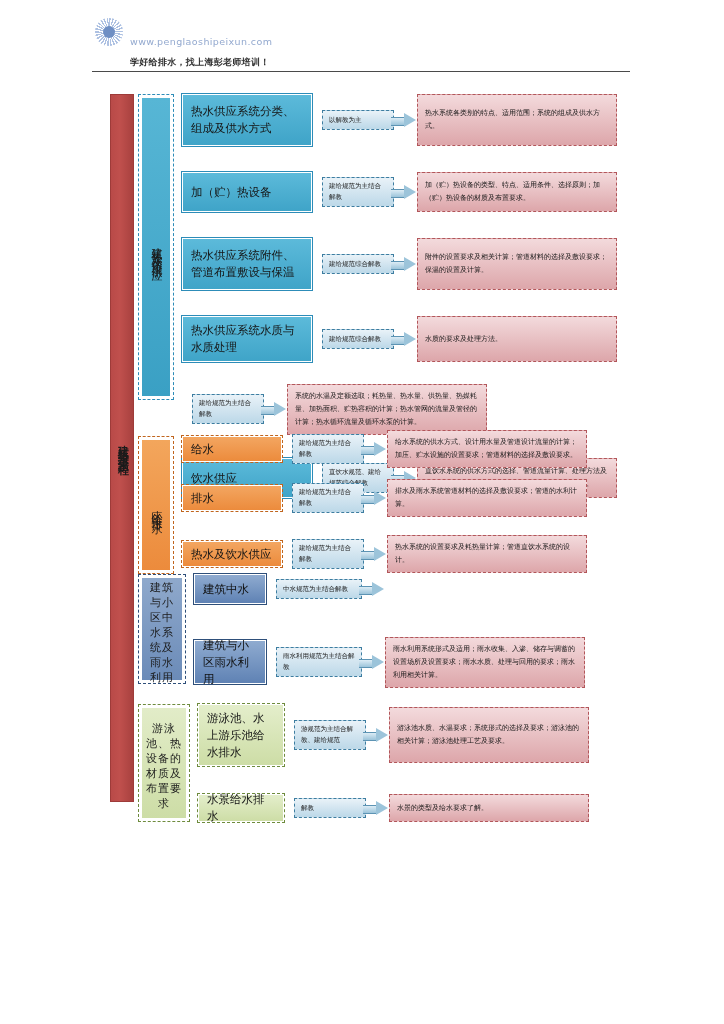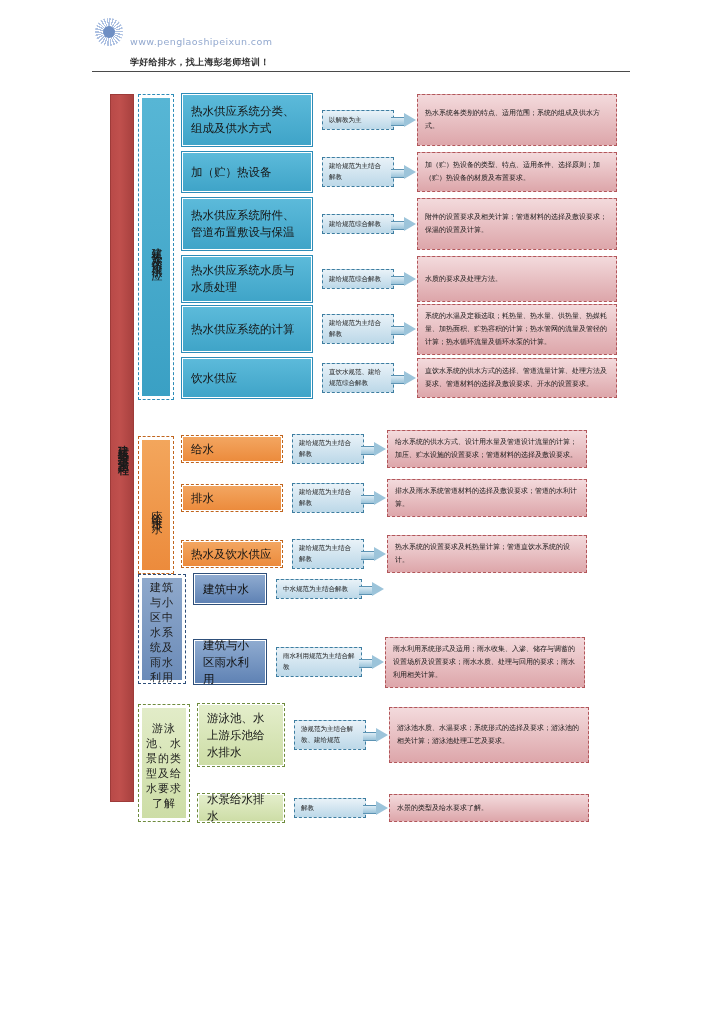--- a/index.html
+++ b/index.html
@@ -181,21 +181,21 @@
     <div class="spine">
       <span class="spine-label">建筑给水排水工程</span>
     </div>
     <div id="groups-host">
         <div class="group blue" style="top: 0px;">
           <div class="group-cat" style="width: 36px; height: 306px;">
             <div class="cat-inner">
               <span class="cat-text">建筑热水及饮用水供应</span>
             </div>
           </div>
-          <div class="rows" style="margin-left: 8px;">
+          <div class="rows" style="margin-left: 8px; gap: 20px;">
             <div class="row" style="height: 52px; margin-bottom: 6px;">
               <div class="topic" style="width: 130px; height: 52px;">热水供应系统分类、组成及供水方式</div>
               <div style="width: 10px; flex: 0 0 auto;"></div>
               <div class="note" style="width: 72px; min-height: 20px;">以解教为主</div>
               <div class="arrow">
                 <span class="shaft"></span>
                 <span class="head"></span>
               </div>
               <div class="detail" style="width: 200px; min-height: 52px;">热水系统各类别的特点、适用范围；系统的组成及供水方式。</div>
             </div>
@@ -223,21 +223,20 @@
               <div class="topic" style="width: 130px; height: 46px;">热水供应系统水质与水质处理</div>
               <div style="width: 10px; flex: 0 0 auto;"></div>
               <div class="note" style="width: 72px; min-height: 20px;">建给规范综合解教</div>
               <div class="arrow">
                 <span class="shaft"></span>
                 <span class="head"></span>
               </div>
               <div class="detail" style="width: 200px; min-height: 46px;">水质的要求及处理方法。</div>
             </div>
             <div class="row" style="height: 46px; margin-bottom: 6px;">
-              <div class="topic" style="width: 130px; height: 46px;">热水供应系统的计算</div>
               <div style="width: 10px; flex: 0 0 auto;"></div>
               <div class="note" style="width: 72px; min-height: 20px;">建给规范为主结合解教</div>
               <div class="arrow">
                 <span class="shaft"></span>
                 <span class="head"></span>
               </div>
               <div class="detail" style="width: 200px; min-height: 46px;">系统的水温及定额选取；耗热量、热水量、供热量、热媒耗量、加热面积、贮热容积的计算；热水管网的流量及管径的计算；热水循环流量及循环水泵的计算。</div>
             </div>
             <div class="row" style="height: 40px;">
               <div class="topic" style="width: 130px; height: 40px;">饮水供应</div>
@@ -314,21 +313,21 @@
                 <span class="shaft"></span>
                 <span class="head"></span>
               </div>
               <div class="detail" style="width: 200px; min-height: 44px;">雨水利用系统形式及适用；雨水收集、入渗、储存与调蓄的设置场所及设置要求；雨水水质、处理与回用的要求；雨水利用相关计算。</div>
             </div>
           </div>
         </div>
         <div class="group green" style="top: 610px;">
           <div class="group-cat" style="width: 52px; height: 118px;">
             <div class="cat-inner">
-              <span class="cat-text horiz">游泳池、水景的类型及给水要求了解</span>
+              <span class="cat-text horiz">游泳池、热设备的材质及布置要求</span>
             </div>
           </div>
           <div class="rows" style="margin-left: 8px;">
             <div class="row" style="height: 62px; margin-bottom: 28px;">
               <div class="topic" style="width: 86px; height: 62px;">游泳池、水上游乐池给水排水</div>
               <div style="width: 10px; flex: 0 0 auto;"></div>
               <div class="note" style="width: 72px; min-height: 20px;">游规范为主结合解教、建给规范</div>
               <div class="arrow">
                 <span class="shaft"></span>
                 <span class="head"></span>

